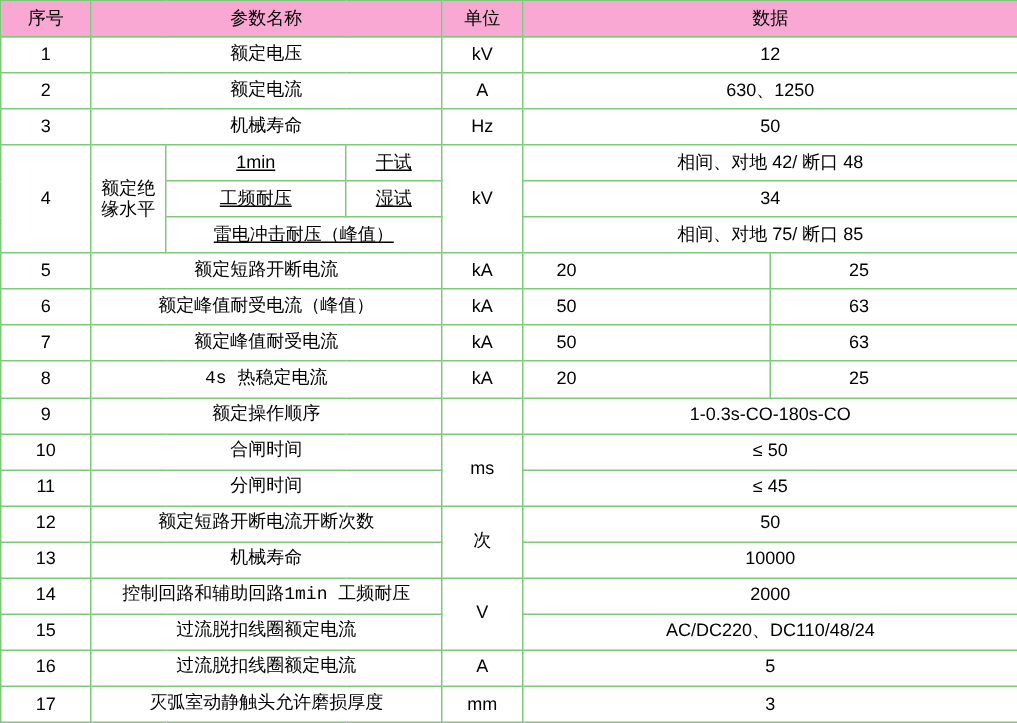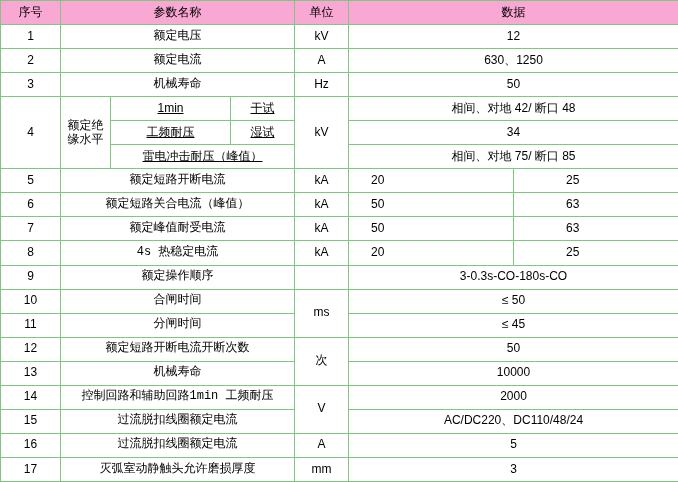--- a/index.html
+++ b/index.html
@@ -122,21 +122,21 @@
   <tr>
     <td class="num">5</td>
     <td class="name" colspan="3">额定短路开断电流</td>
     <td class="unit">kA</td>
     <td class="val" style="text-align:left;padding-left:22px">20</td>
     <td class="val" style="text-align:left;padding-left:52px">25</td>
   </tr>
 
   <tr>
     <td class="num">6</td>
-    <td class="name" colspan="3">额定短路关合电流（峰值）</td>
+    <td class="name" colspan="3">额定峰值耐受电流（峰值）</td>
     <td class="unit">kA</td>
     <td class="val" style="text-align:left;padding-left:22px">50</td>
     <td class="val" style="text-align:left;padding-left:52px">63</td>
   </tr>
 
   <tr>
     <td class="num">7</td>
     <td class="name" colspan="3">额定峰值耐受电流</td>
     <td class="unit">kA</td>
     <td class="val" style="text-align:left;padding-left:22px">50</td>
@@ -148,21 +148,21 @@
     <td class="name" colspan="3">4s 热稳定电流</td>
     <td class="unit">kA</td>
     <td class="val" style="text-align:left;padding-left:22px">20</td>
     <td class="val" style="text-align:left;padding-left:52px">25</td>
   </tr>
 
   <tr>
     <td class="num">9</td>
     <td class="name" colspan="3">额定操作顺序</td>
     <td class="unit"></td>
-    <td class="val" colspan="2">3-0.3s-CO-180s-CO</td>
+    <td class="val" colspan="2">1-0.3s-CO-180s-CO</td>
   </tr>
 
   <tr>
     <td class="num">10</td>
     <td class="name" colspan="3">合闸时间</td>
     <td class="unit" rowspan="2">ms</td>
     <td class="val" colspan="2">≤ 50</td>
   </tr>
 
   <tr>

